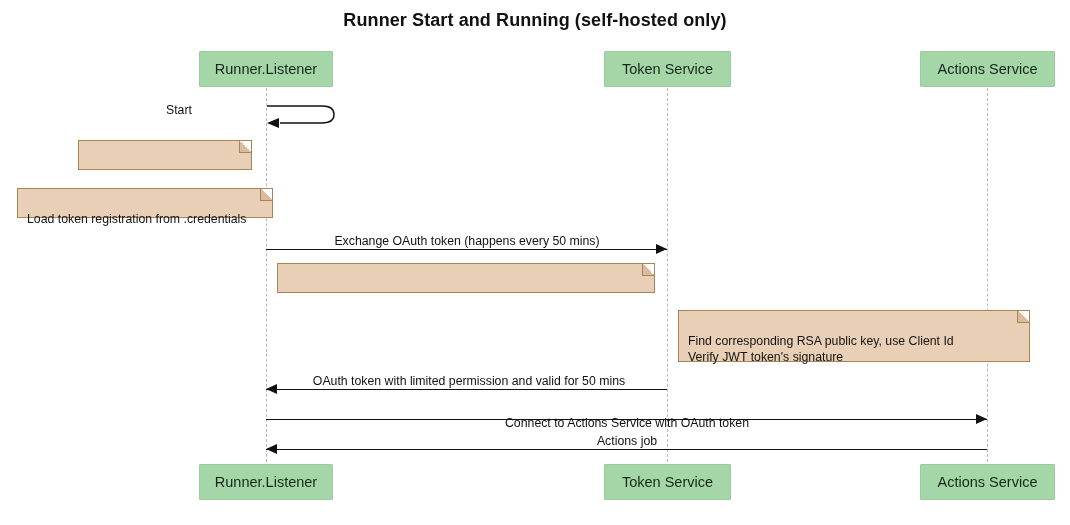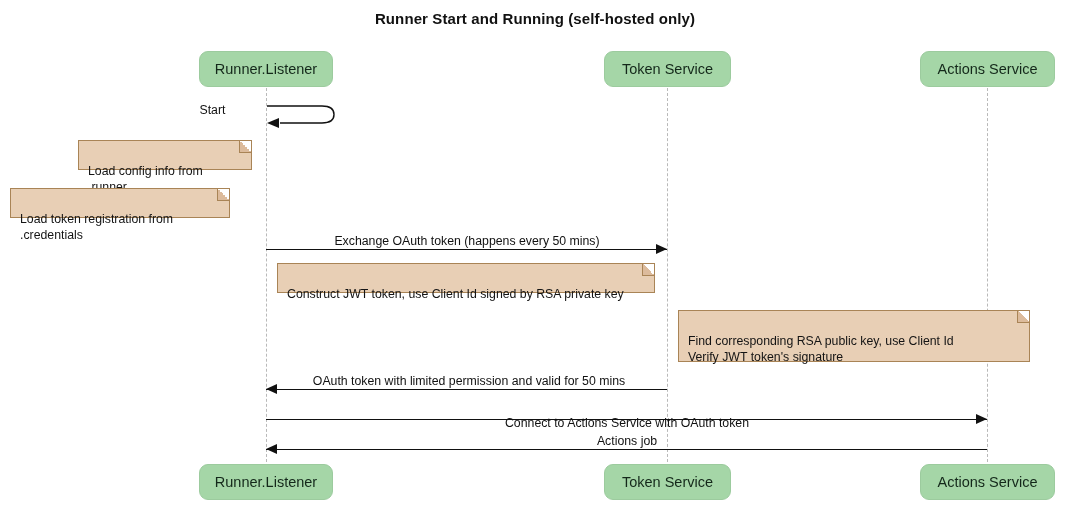--- a/index.html
+++ b/index.html
@@ -18,32 +18,32 @@
     background: #ffffff;
     overflow: hidden;
   }
   
   .diagram-title {
     position: absolute;
     left: 0;
     top: 10px;
     width: 1070px;
     text-align: center;
-    font-size: 15px;
+    font-size: 18px;
     font-weight: bold;
     color: #111111;
     letter-spacing: 0.1px;
   }
   
   .participant-box {
     position: absolute;
     box-sizing: border-box;
     background: #a5d6a7;
     border: 1px solid #9ccb9e;
-    border-radius: 9px;
+    border-radius: 1px;
     display: flex;
     align-items: center;
     justify-content: center;
     font-size: 14.5px;
     color: #14281a;
     white-space: nowrap;
   }
   
   .lifeline {
     position: absolute;
@@ -97,21 +97,21 @@
     position: absolute;
     font-size: 12.3px;
     color: #111111;
     white-space: nowrap;
     text-align: center;
   }
   .msg-label.center {
     transform: translateX(-50%);
   }
   .msg-label.rightof {
-    text-align: center;
+    text-align: left;
   }
   
   .self-msg {
     position: absolute;
   }
 </style>
 </head>
 <body>
 
 <div id="canvas">
@@ -134,35 +134,33 @@
 
   <div class="self-msg" style="left:266px; top:101px;">
     <svg width="80" height="32" viewBox="0 0 80 32" style="display:block;">
       <path d="M 1 5 L 56 5 Q 68 5 68 13.5 Q 68 22 56 22 L 14 22" fill="none" stroke="#111111" stroke-width="1.4"></path>
       <path d="M 1 22 L 13 17 L 13 27 Z" fill="#111111"></path>
     </svg>
   </div>
   <div class="msg-label rightof" style="left:166px; top:103px; width:93px;">Start</div>
 
   <div class="note" style="left:78px; top:140px; width:174px; height:30px;">
-    <span>Load config info from .runner</span>
     <span class="note-fold"></span>
   </div>
 
-  <div class="note" style="left:10px; top:188px; width:220px; height:30px;">
+  <div class="note" style="left:17px; top:188px; width:256px; height:30px;">
     <span>Load token registration from .credentials</span>
     <span class="note-fold"></span>
   </div>
 
   <div class="msg-line" style="left:266px; top:249px; width:401px;"></div>
   <div class="arrowhead right" style="left:656px; top:244px;"></div>
   <div class="msg-label center" style="left:467px; top:234px;">Exchange OAuth token (happens every 50 mins)</div>
 
   <div class="note" style="left:277px; top:263px; width:378px; height:30px;">
-    <span>Construct JWT token, use Client Id signed by RSA private key</span>
     <span class="note-fold"></span>
   </div>
 
   <div class="note" style="left:678px; top:310px; width:352px; height:52px;">
     <span>Find corresponding RSA public key, use Client Id
 Verify JWT token's signature</span>
     <span class="note-fold"></span>
   </div>
 
   <div class="msg-line" style="left:266px; top:389px; width:401px;"></div>

